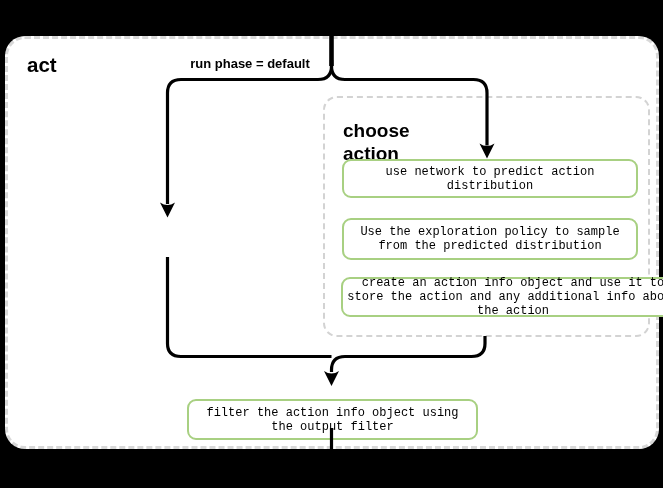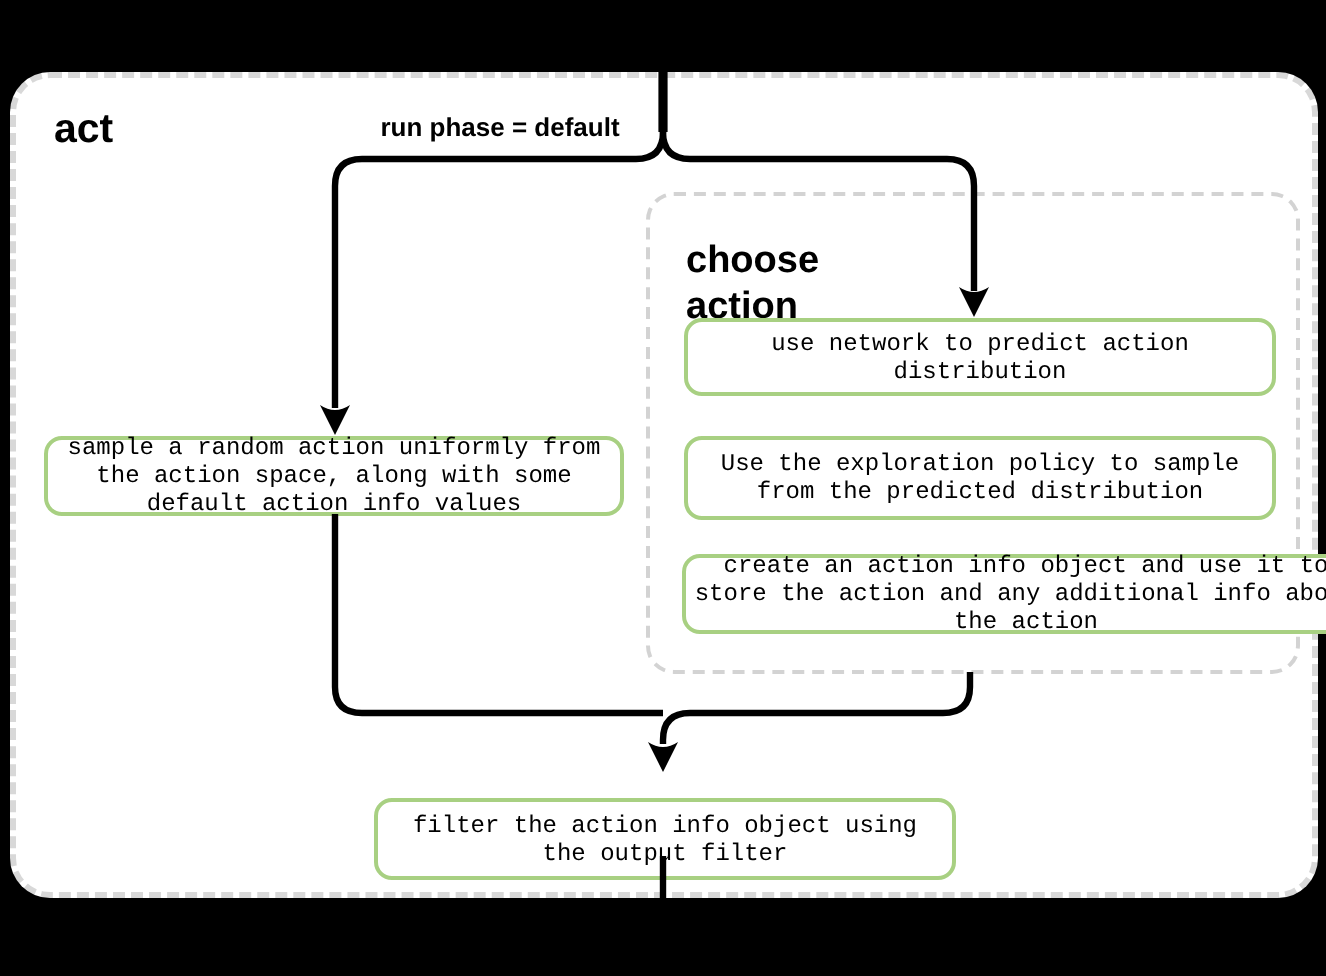--- a/index.html
+++ b/index.html
@@ -101,23 +101,20 @@
 
   <div class="outer"></div>
 
   <div class="act-title">act</div>
 
   <div class="edge-label heatup">run phase = default</div>
 
   <div class="group"></div>
   <div class="group-title">choose action</div>
 
-  <div class="node n-sample">
-    <span>sample a random action uniformly from the action space, along with some default action info values</span>
-  </div>
   <div class="node n-network">
     <span>use network to predict action distribution</span>
   </div>
   <div class="node n-explore">
     <span>Use the exploration policy to sample from the predicted distribution</span>
   </div>
   <div class="node n-create">
     <span>create an action info object and use it to store the action and any additional info about the action</span>
   </div>
   <div class="node n-filter">

